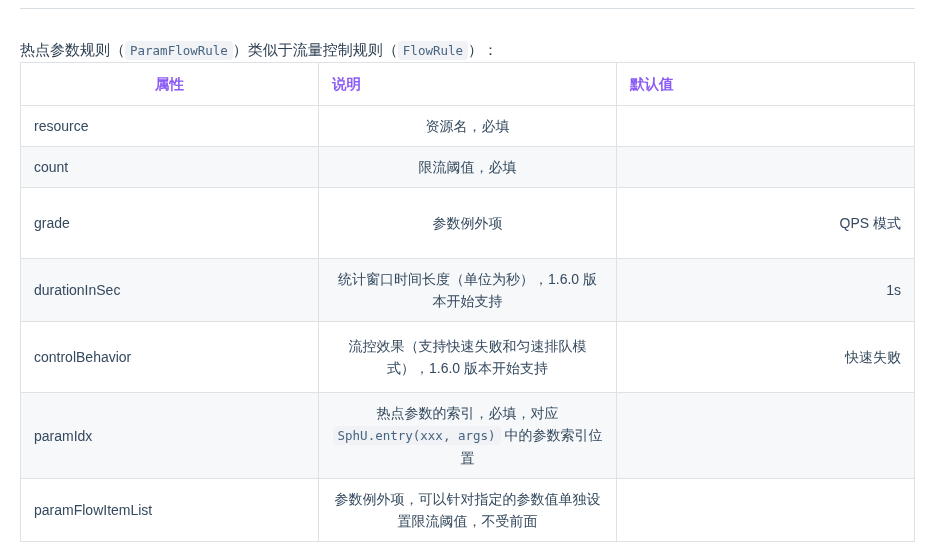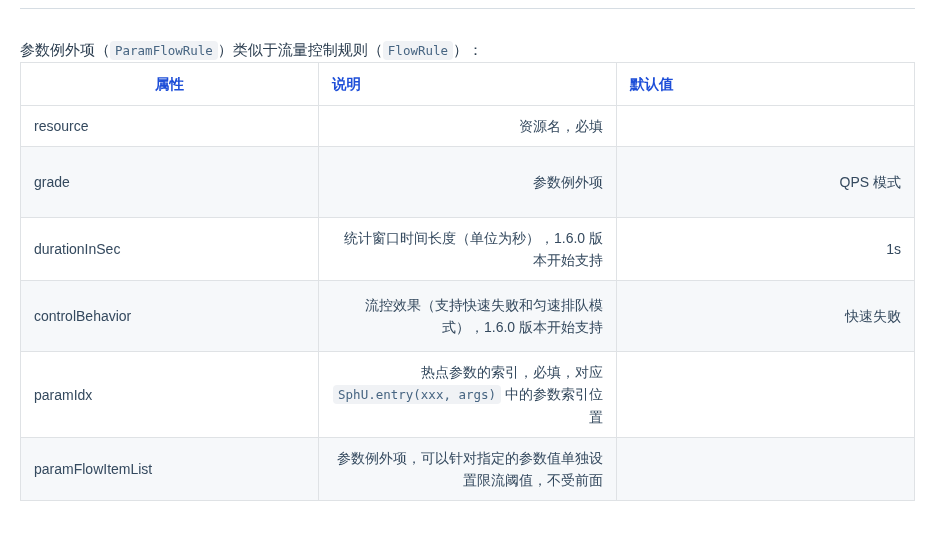--- a/index.html
+++ b/index.html
@@ -65,21 +65,21 @@
   table.rule-table td {
     border: 1px solid #dfe2e5;
     padding: 9px 13px;
     vertical-align: middle;
     line-height: 22px;
     color: #34495e;
   }
   table.rule-table th {
     font-weight: bold;
     text-align: center;
-    color: #1d4ed8;
+    color: #8b5cf6;
     background: #ffffff;
     font-size: 14.5px;
     padding-top: 10px;
     padding-bottom: 10px;
   }
   table.rule-table th.col-desc,
   table.rule-table th.col-default {
     text-align: left;
   }
   table.rule-table tbody tr:nth-child(even) {
@@ -87,55 +87,60 @@
   }
   table.rule-table tbody tr:nth-child(odd) {
     background: #ffffff;
   }
   td.c-attr {
     text-align: left;
     width: 178px;
     color: #34495e;
   }
   td.c-desc {
-    text-align: right;
+    text-align: center;
     width: 628px;
   }
   td.c-default {
     text-align: right;
     width: 87px;
   }
   .row-tall td { height: 52px; }
 </style>
 </head>
 <body>
 
 <div class="page">
 
   <div class="top-rule"></div>
 
-  <p class="intro-paragraph"><span>参数例外项（</span><code class="chip">ParamFlowRule</code><span>）类似于流量控制规则（</span><code class="chip">FlowRule</code><span>）：</span></p>
+  <p class="intro-paragraph"><span>热点参数规则（</span><code class="chip">ParamFlowRule</code><span>）类似于流量控制规则（</span><code class="chip">FlowRule</code><span>）：</span></p>
 
   <div class="table-wrap">
     <table class="rule-table">
       <thead>
         <tr>
           <th class="col-attr">属性</th>
           <th class="col-desc">说明</th>
           <th class="col-default">默认值</th>
         </tr>
       </thead>
       <tbody>
 
         <tr>
           <td class="c-attr">resource</td>
           <td class="c-desc">资源名，必填</td>
           <td class="c-default"></td>
         </tr>
 
+        <tr>
+          <td class="c-attr">count</td>
+          <td class="c-desc">限流阈值，必填</td>
+          <td class="c-default"></td>
+        </tr>
 
         <tr class="row-tall">
           <td class="c-attr">grade</td>
           <td class="c-desc">参数例外项</td>
           <td class="c-default">QPS 模式</td>
         </tr>
 
         <tr>
           <td class="c-attr">durationInSec</td>
           <td class="c-desc">统计窗口时间长度（单位为秒），1.6.0 版本开始支持</td>

